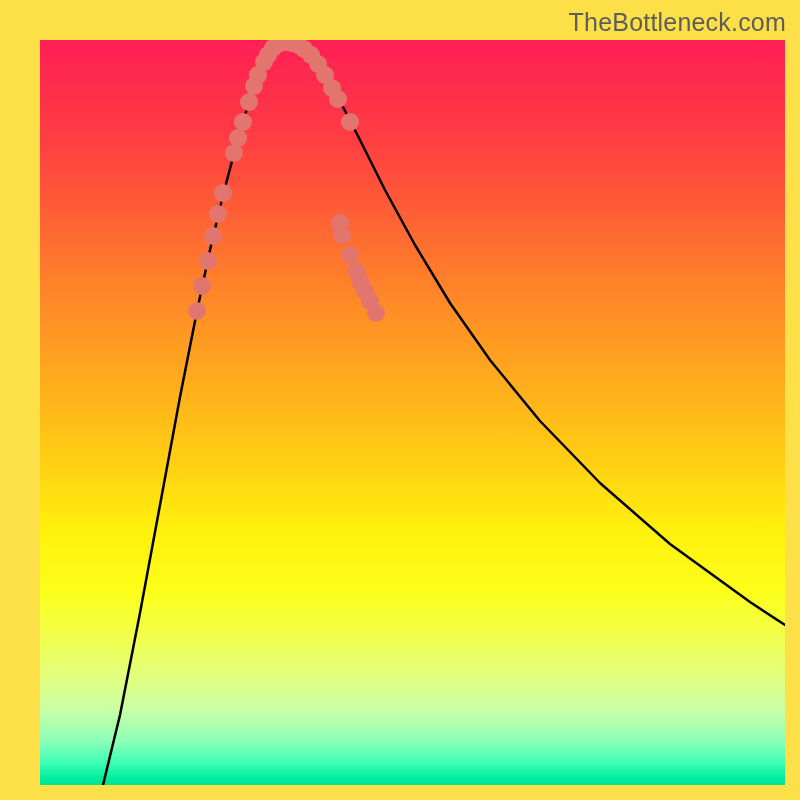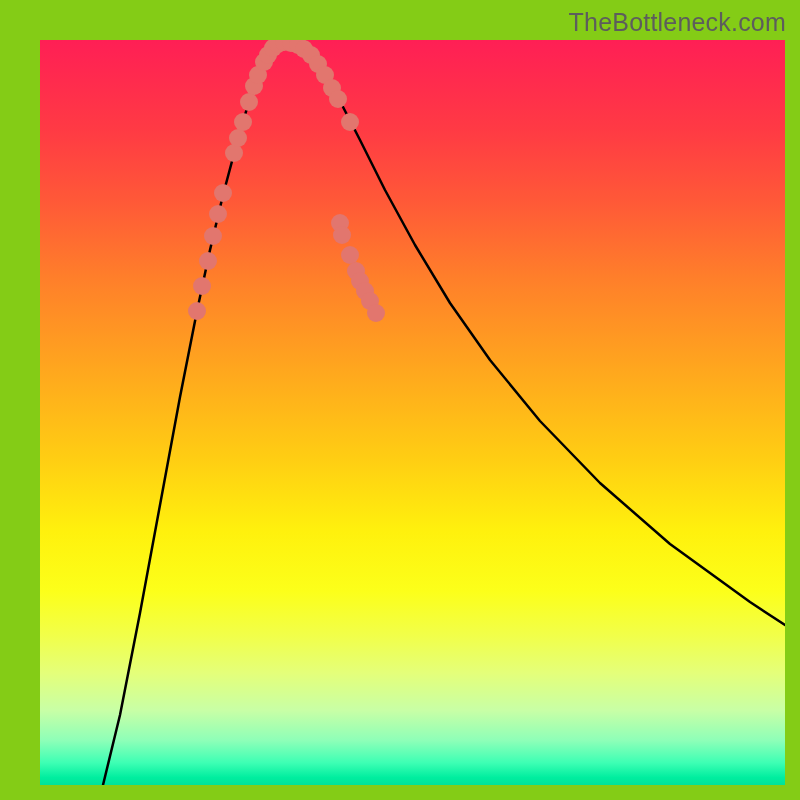--- a/index.html
+++ b/index.html
@@ -10,21 +10,21 @@
     overflow: hidden;
     background: #000;
     font-family: Arial, Helvetica, sans-serif;
   }
   .frame {
     position: absolute;
     left: 0;
     top: 0;
     width: 800px;
     height: 800px;
-    background: #84cc16;
+    background: #fde047;
   }
   .plot-area {
     position: absolute;
     left: 40px;
     top: 40px;
     width: 745px;
     height: 745px;
     overflow: hidden;
   }
   .gradient {

